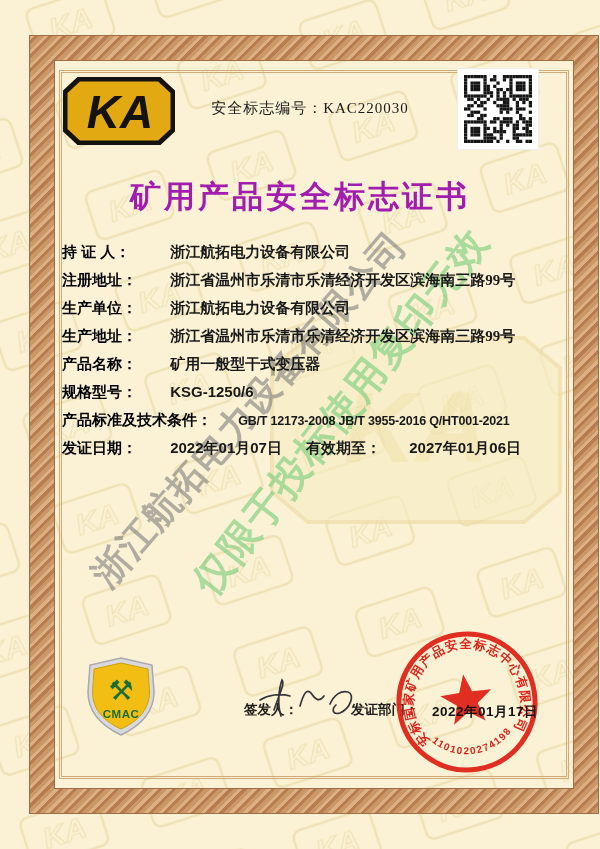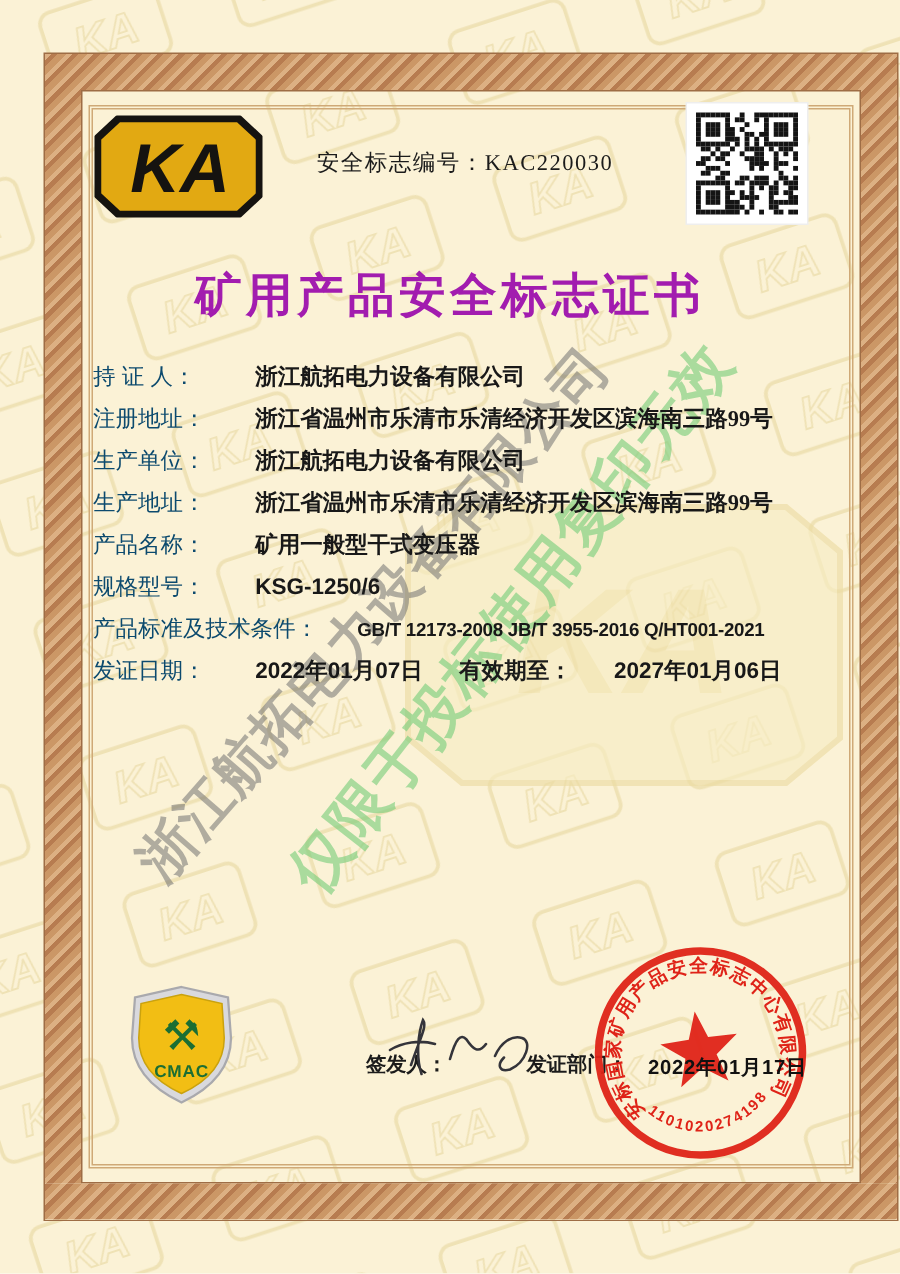--- a/index.html
+++ b/index.html
@@ -31,21 +31,21 @@
   
   .content{position:absolute;inset:0;z-index:5;}
   .ka-logo{left:63px;top:77px;}
   .certno{left:150px;top:99px;width:320px;text-align:center;font-size:15px;
     font-family:"Liberation Serif",serif;letter-spacing:1px;}
   .qr-box{left:458px;top:69px;width:80px;height:80px;background:#fff;box-shadow:0 0 0 1px #eee;}
   .title{left:0;top:176px;width:600px;text-align:center;font-size:31px;font-weight:800;
     letter-spacing:3px;color:#a21caf;}
   .fields{left:62px;top:242px;width:480px;}
   .frow{height:28px;line-height:20px;font-size:15px;white-space:nowrap;}
-  .flabel{display:inline-block;min-width:80px;font-weight:400;color:#0c4a6e;}
+  .flabel{display:inline-block;min-width:80px;font-weight:700;color:#000000;}
   .flabel.wide{min-width:150px;}
   .fvalue{margin-left:24px;font-weight:600;font-family:"Liberation Serif",serif;color:#181818;}
   .fvalue.latin{font-family:"Liberation Sans",sans-serif;font-weight:700;}
   .fvalue.std{font-size:12.5px;letter-spacing:-.2px;margin-left:22px;}
   .drow .fvalue{margin-left:24px;}
   .dlabel2{margin-left:20px;font-weight:700;}
   .bodytext{left:62px;top:566px;width:479px;font-size:13.5px;line-height:19.5px;
     font-weight:600;font-family:"Liberation Serif",serif;text-align:justify;text-indent:2em;color:#151515;}
   .cmac{left:84px;top:656px;}
   .signer-label{left:200px;top:701px;font-size:13.5px;font-weight:700;margin-left:44px;}

